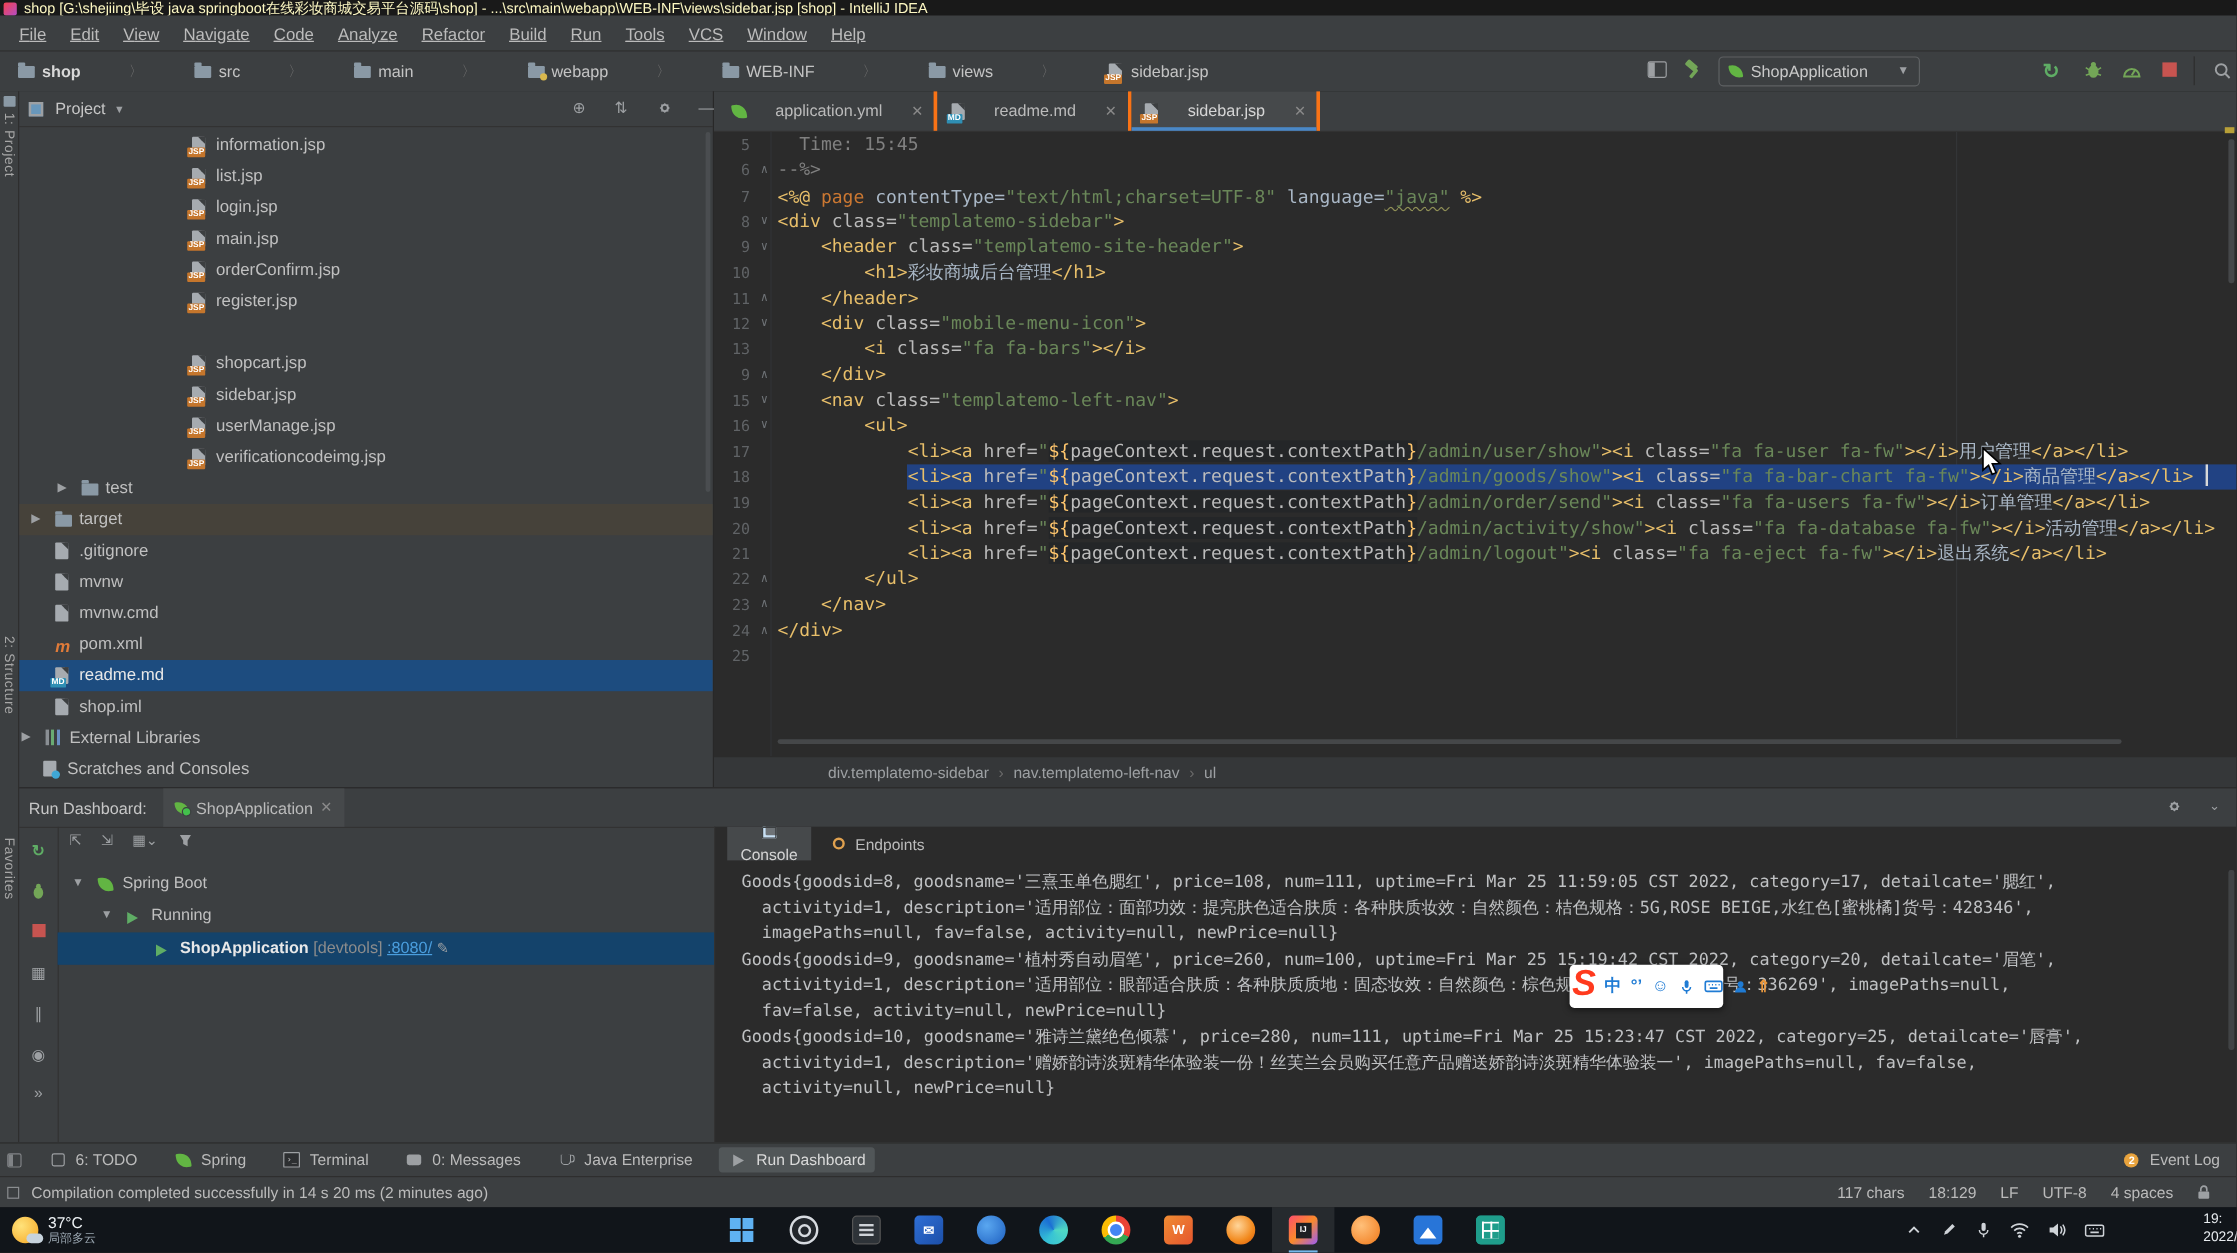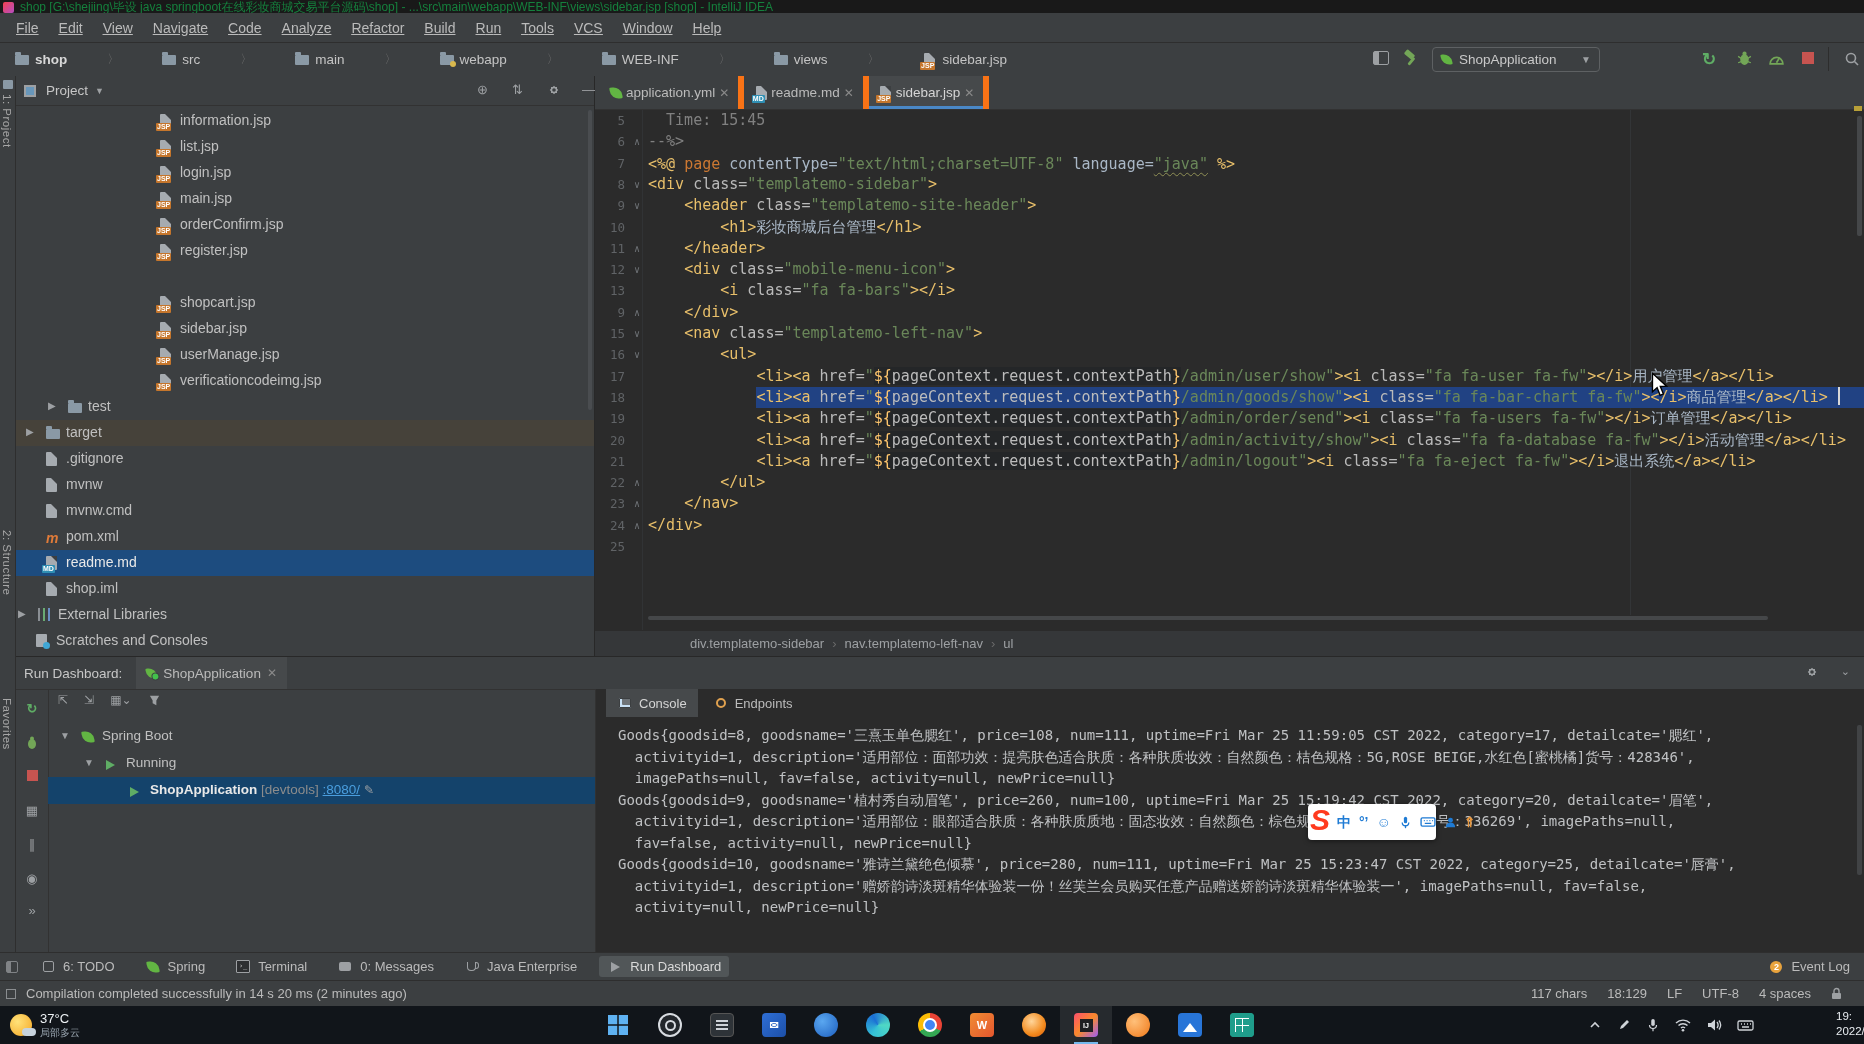--- a/index.html
+++ b/index.html
@@ -1,20 +1,20 @@
 <!DOCTYPE html>
 <html><head>
 <meta charset="utf-8">
 <style>
   html,body{margin:0;padding:0;background:#1b1b1b;}
   #app{position:relative;width:1864px;height:1044px;overflow:hidden;background:#2b2b2b;
        font-family:"Liberation Sans",sans-serif;color:#bbbbbb;-webkit-font-smoothing:antialiased;}
   .abs{position:absolute;}
   
-  #titlebar{left:0;top:0;width:1864px;height:13px;background:#191919;color:#15803d;font-size:12px;
+  #titlebar{left:0;top:0;width:1864px;height:13px;background:#191919;color:#fef9c3;font-size:12px;
             line-height:14px;overflow:hidden;white-space:nowrap;padding-left:20px;box-sizing:border-box;}
   #title-ic{left:3px;top:2px;width:11px;height:11px;background:linear-gradient(135deg,#f5424f,#b44dc4);border-radius:2px;}
   #menubar{left:0;top:13px;width:1864px;height:30px;background:#3c3f41;border-bottom:1px solid #2e2e2e;
            display:flex;align-items:center;padding-left:6px;box-sizing:border-box;font-size:14px;}
   .menu-item{padding:3px 10px;color:#bbbbbb;cursor:default;text-decoration:underline;}
   .menu-item u{text-decoration:underline;}
   #navbar{left:0;top:43px;width:1864px;height:33px;background:#3c3f41;border-bottom:1px solid #2b2b2b;}
   #crumbs{left:14px;top:0;height:33px;display:flex;align-items:center;font-size:13.5px;color:#c4c4c4;gap:36px;}
   .crumb{display:flex;align-items:center;gap:5px;margin-right:4px;}
   .crumb:first-child .crumb-label{font-weight:bold;color:#d8d8d8;}
@@ -60,21 +60,21 @@
   .trow{position:absolute;left:0;width:100%;height:26px;font-size:14px;color:#c0c0c0;}
   .trow.sel{background:#1d4c7f;color:#e8e8e8;}
   .trow.hl{background:#46423a;}
   .trow .tr-arrow{position:absolute;top:6px;color:#9da0a3;font-size:10px;}
   .trow .tr-icon{position:absolute;top:6px;}
   .trow .tr-label{position:absolute;top:4px;white-space:nowrap;}
   #proj-sb{position:absolute;right:2px;top:34px;width:4px;height:300px;background:#55595c;border-radius:2px;opacity:.55;}
   
   #editor{left:595px;top:76px;width:1269px;height:580px;background:#2b2b2b;overflow:hidden;}
   #tabstrip{position:absolute;left:0;top:0;width:100%;height:34px;background:#3c3f41;border-bottom:1px solid #323232;display:flex;align-items:stretch;padding-left:4px;box-sizing:border-box;}
-  .etab{display:flex;align-items:center;gap:2px;padding:0 9px;font-size:13.5px;color:#bbbbbb;border-right:6px solid #f97316;position:relative;}
+  .etab{display:flex;align-items:center;gap:22px;padding:0 9px;font-size:13.5px;color:#bbbbbb;border-right:3px solid #f97316;position:relative;}
   .etab.active{background:#46494b;color:#d5d5d5;}
   .etab.active::after{content:"";position:absolute;left:0;right:0;bottom:0;height:3px;background:#4a88c7;}
   .etab .x{color:#8a8a8a;font-size:12px;margin-left:2px;}
   #gutter{position:absolute;left:0;top:34px;width:48px;height:520px;border-right:1px solid #313335;box-sizing:border-box;}
   .gut-num{position:absolute;width:30px;text-align:right;font:12.5px/21.3px "DejaVu Sans Mono",monospace;color:#606366;}
   .gut-fold{position:absolute;left:37px;width:10px;text-align:center;font:10px/21.3px "DejaVu Sans Mono",monospace;color:#6e7276;}
   #codes{position:absolute;left:48px;top:34px;right:0;bottom:0;}
   .cl{position:absolute;left:0;width:100%;height:21.3px;white-space:pre;padding-left:5px;box-sizing:border-box;
       font:15px/21.3px "DejaVu Sans Mono",monospace;color:#a9b7c6;}
   .cl.sel{background:linear-gradient(90deg,transparent 113px,#214283 113px);}
@@ -109,21 +109,21 @@
   .rt-ar{position:absolute;top:7px;color:#9da0a3;font-size:10px;}
   .rt-ic{position:absolute;top:8px;}
   .rt-lb{position:absolute;top:5px;white-space:nowrap;}
   .rt-lb b{color:#e8e8e8;}
   .rt-dim{color:#8c8c8c;}
   .rt-link{color:#4a9ede;text-decoration:underline;}
   .rt-pencil{color:#9da0a3;font-size:12px;}
   #console{position:absolute;left:579px;top:32px;right:0;bottom:0;background:#2b2b2b;border-left:1px solid #323232;}
   #con-tabs{position:absolute;left:10px;top:0;height:28px;display:flex;gap:4px;}
   .ctab{display:flex;align-items:center;gap:6px;padding:0 11px;font-size:13px;color:#bbbbbb;height:100%;}
-  .ctab.active{background:#46494b;color:#d5d5d5;}
+  .ctab.active{background:#46494b;color:#d5d5d5;flex-direction:column;}
   #con-out{position:absolute;left:22px;top:36px;right:10px;bottom:4px;font:14px/21.5px "DejaVu Sans Mono",monospace;color:#bfc1c3;white-space:pre;overflow:hidden;}
   #con-sb{position:absolute;right:2px;top:36px;width:5px;height:150px;background:#4c4f51;border-radius:2px;opacity:.7;}
   
   #twbar{left:0;top:952px;width:1864px;height:28px;background:#3c3f41;border-top:1px solid #2e2e2e;display:flex;align-items:center;font-size:13px;box-sizing:border-box;}
   .tw-item{display:flex;align-items:center;gap:7px;padding:3px 8px;margin-left:14px;border-radius:3px;color:#bbbbbb;}
   .tw-item.active{background:#515658;color:#dadada;}
   #tw-right{margin-left:auto;margin-right:14px;display:flex;align-items:center;gap:7px;}
   #tw-grip{width:12px;height:12px;margin-left:6px;border:1.5px solid #808386;border-radius:2px;box-sizing:border-box;background:linear-gradient(90deg,#808386 4px,transparent 4px);}
   #statusbar{left:0;top:980px;width:1864px;height:26px;background:#3c3f41;border-top:1px solid #2e2e2e;display:flex;align-items:center;font-size:13px;color:#bbbbbb;box-sizing:border-box;}
   #sb-ic{width:10px;height:10px;border:1.5px solid #8a8d90;margin:0 10px 0 6px;box-sizing:border-box;}

